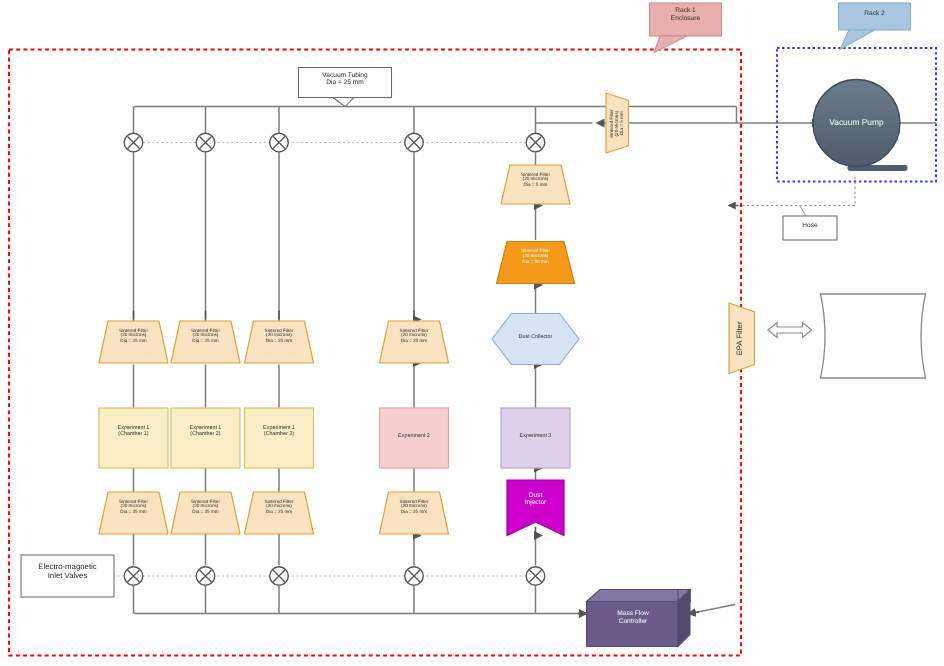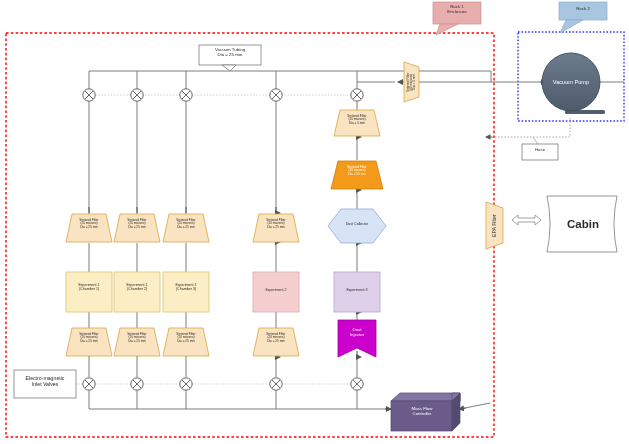--- a/index.html
+++ b/index.html
@@ -233,16 +233,15 @@
   <div class="lbl t35" style="left:329px;top:223px;width:56px;">Dust Collector</div>
   <div class="lbl t4 w" style="left:338px;top:328px;width:38px;">Dust
 Injector</div>
   <div class="lbl t4 w" style="left:392px;top:407px;width:60px;">Mass Flow
 Controller</div>
 
   <div class="lbl t3 vert ctr" style="left:404px;top:62px;width:15px;height:40px;">Sintered Filter
 (20 microns)
 Dia = 5 mm</div>
   <div class="lbl t5 vert ctr" style="left:486px;top:202px;width:17px;height:47px;">EPA Filter</div>
-  <div class="lbl t11 ctr" style="left:552px;top:214px;width:62px;height:20px;">Cabin</div>
   <div class="lbl t55 w ctr" style="left:542px;top:74px;width:58px;height:16px;">Vacuum Pump</div>
 
 </div>
 
 </body></html>

